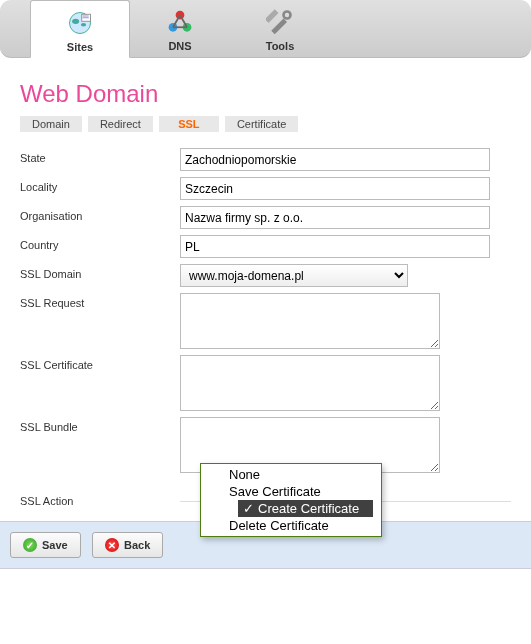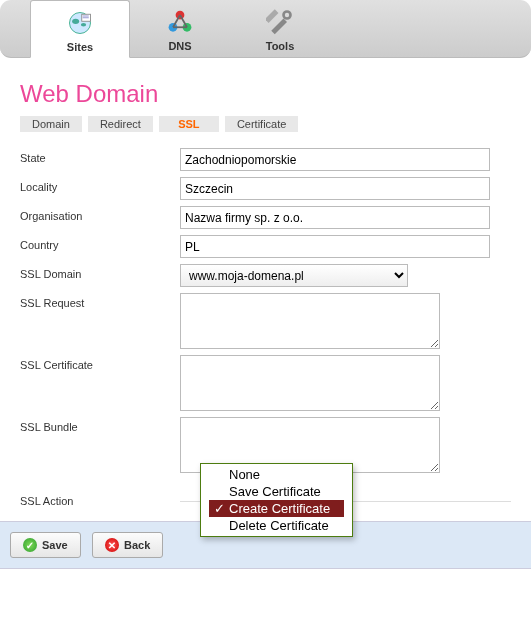--- a/index.html
+++ b/index.html
@@ -19,21 +19,21 @@
   .subtab.active { color: #f60; font-weight: bold; }
   
   .form-row { display: flex; align-items: flex-start; margin-bottom: 6px; }
   .form-row label { width: 160px; padding-top: 4px; font-size: 11px; color: #333; }
   .form-row input[type=text] { width: 310px; border: 1px solid #bbb; padding: 3px 4px; font-size: 12px; height: 23px;}
   .form-row textarea { width: 260px; border: 1px solid #bbb; padding: 3px 4px; font-size: 12px; height: 56px; resize: both;}
   .form-row select { width: 228px; border: 1px solid #bbb; padding: 2px 4px; font-size: 12px; height: 23px; background: linear-gradient(#fff,#eee); }
   
   .dropdown-menu { position: absolute; left: 180px; top: -28px; background: #fff; border: 1px solid #4d7c0f; border-radius: 0; box-shadow: 2px 3px 6px rgba(0,0,0,0.25); font-size: 13px; padding: 2px 8px; min-width: 140px; z-index: 50;}
   .dropdown-menu .opt { padding: 1px 14px 1px 20px; cursor: pointer; position: relative; white-space: nowrap;}
-  .dropdown-menu .opt.selected { background: #7f1d1d; color: #fff; }
+  .dropdown-menu .opt.selected { background: #404040; color: #fff; margin-left: 29px; }
   .dropdown-menu .opt.selected::before { content: "✓"; position: absolute; left: 5px; }
   
   .btnbar { background: #dce8f6; padding: 10px 10px; margin: 14px -20px 0 -20px; border-top: 1px solid #ccd; border-bottom: 1px solid #ccd;}
   .btn { display: inline-flex; align-items: center; gap: 5px; font-size: 11px; font-weight: bold; color: #333; background: linear-gradient(#fcfcfc, #e6e6e6); border: 1px solid #aaa; border-radius: 3px; padding: 5px 12px; cursor: pointer; margin-right: 8px;}
   .btn .circle { width: 14px; height: 14px; border-radius: 50%; display: flex; align-items: center; justify-content: center; font-size: 10px; font-weight: bold; color: #fff;}
   .btn .circle.green { background: radial-gradient(#7ed957, #2e9e2e); }
   .btn .circle.red { background: radial-gradient(#f55, #c00); }
   
   .ssl-action-row { position: relative; margin-top: 18px;}
   .ssl-action-line { border-top: 1px solid #ddd; position:absolute; top: 10px; left:160px; right:0;}

